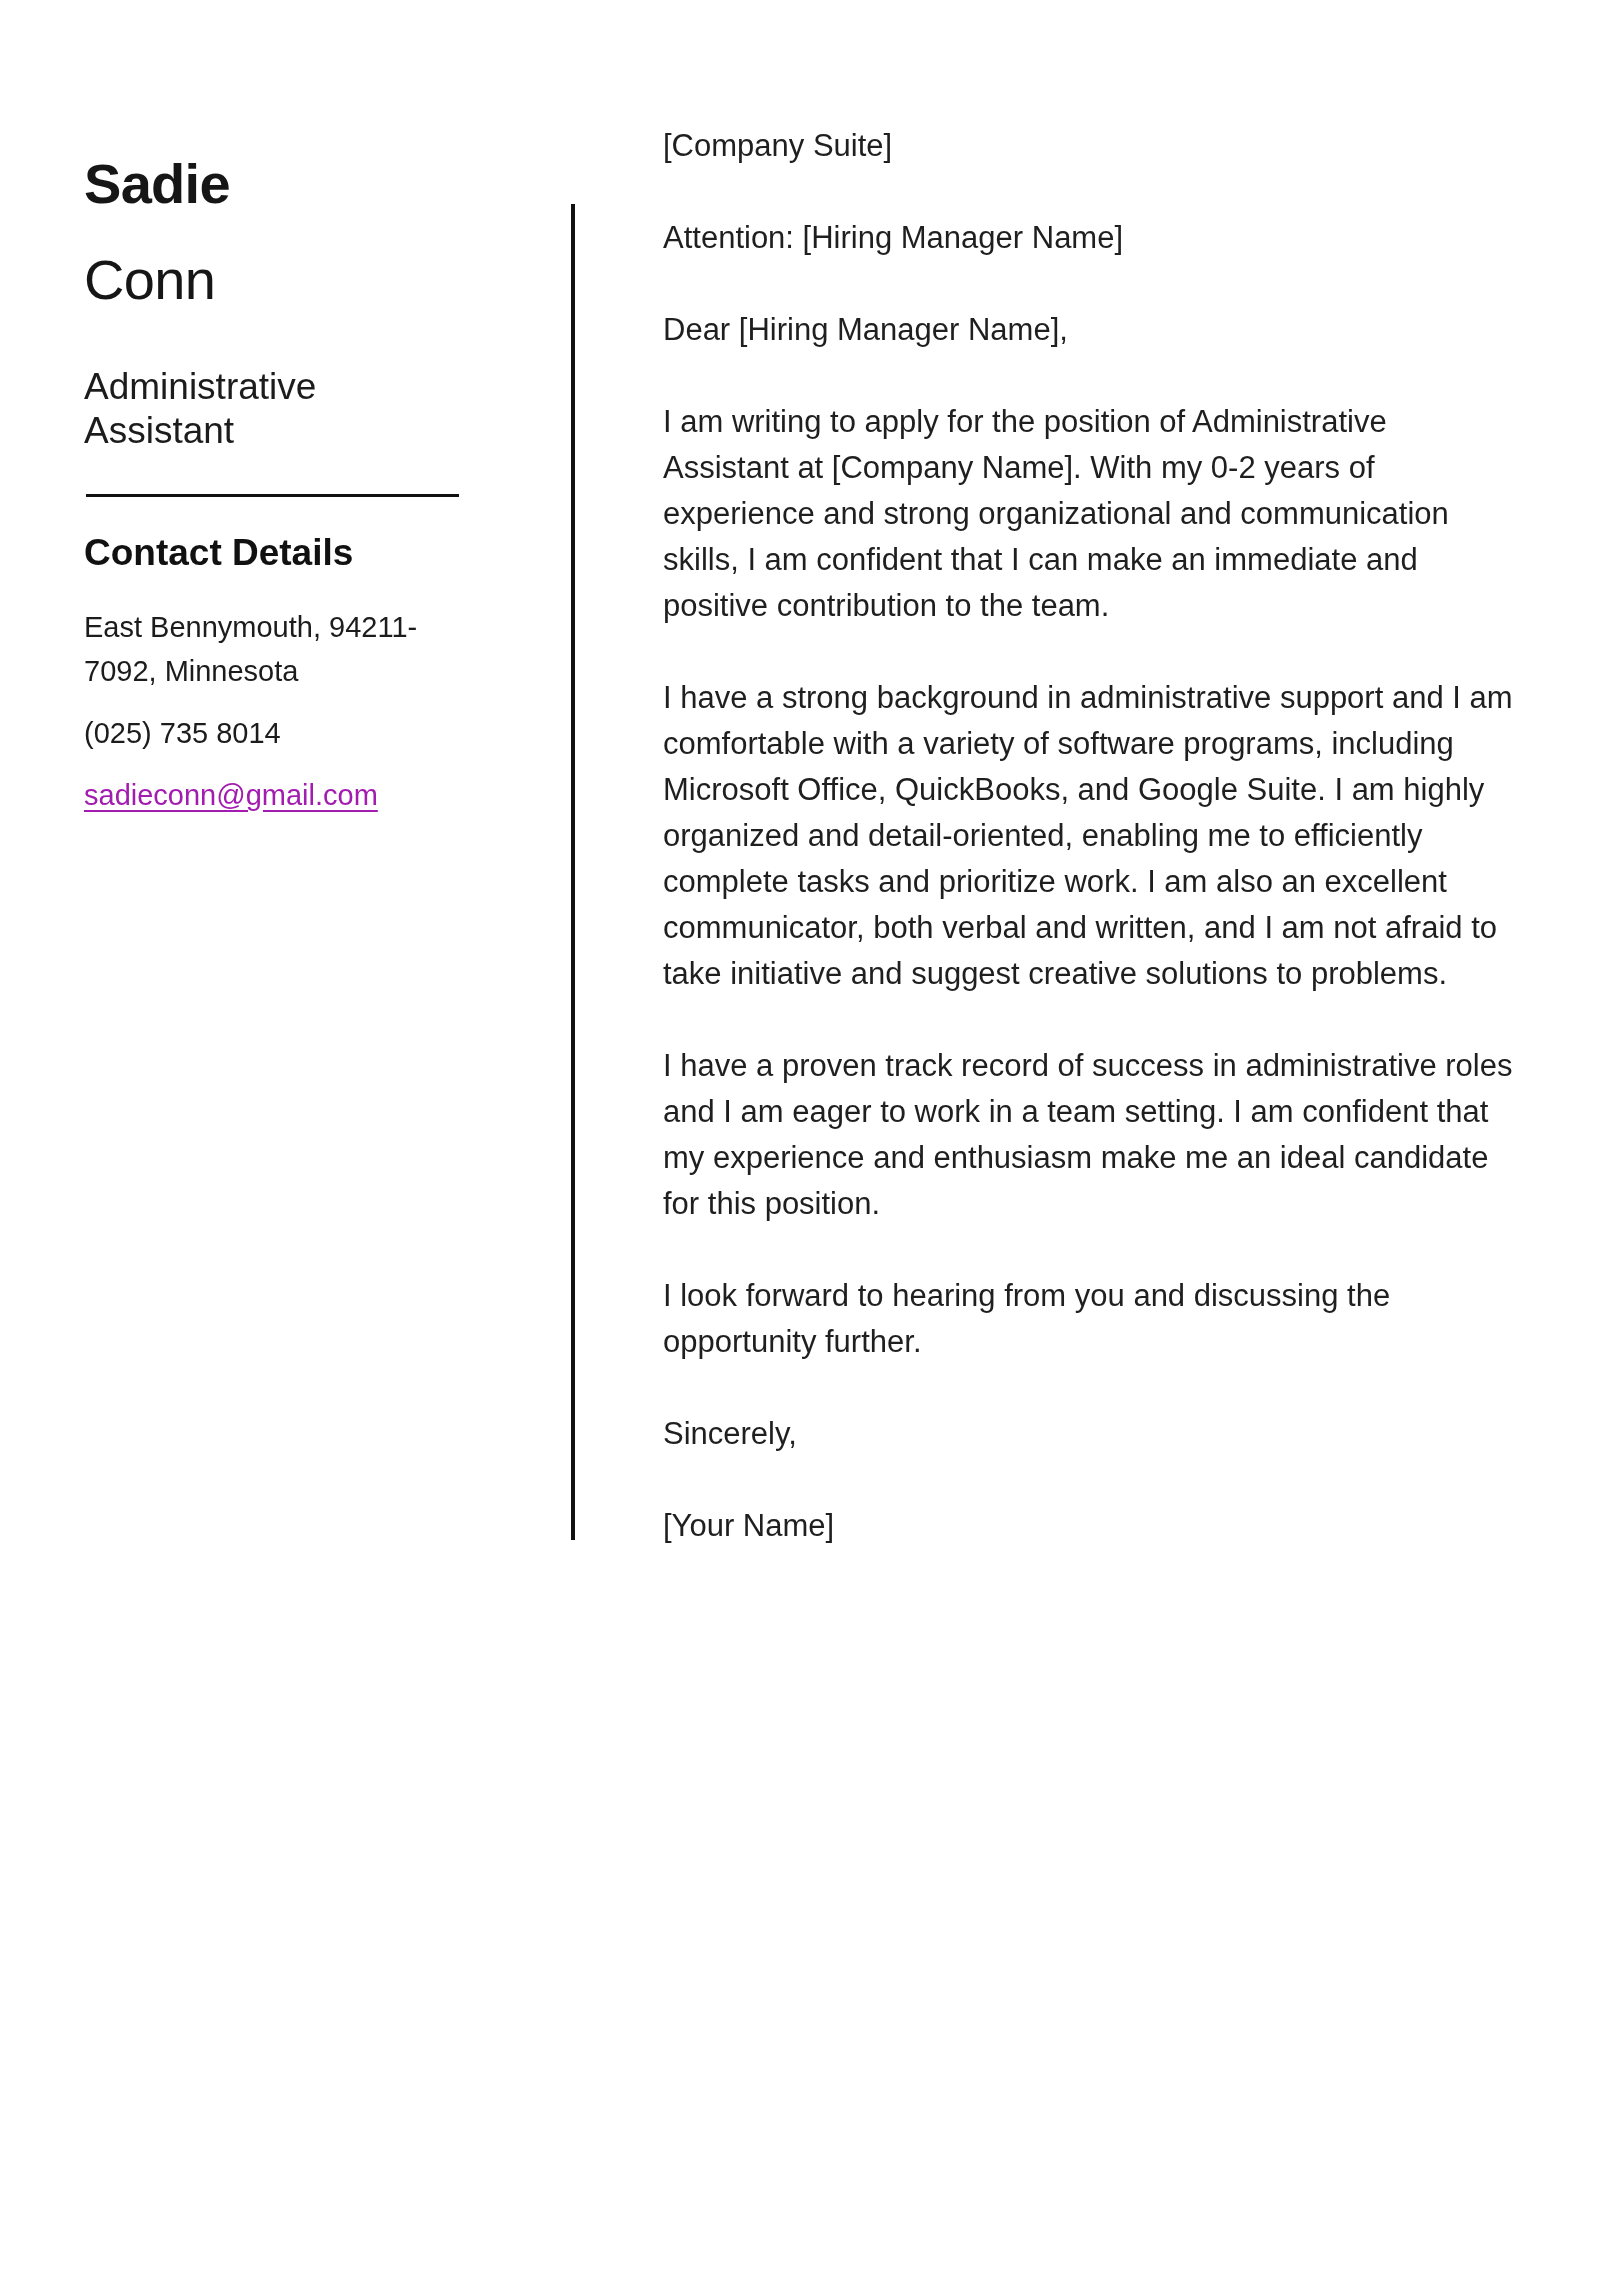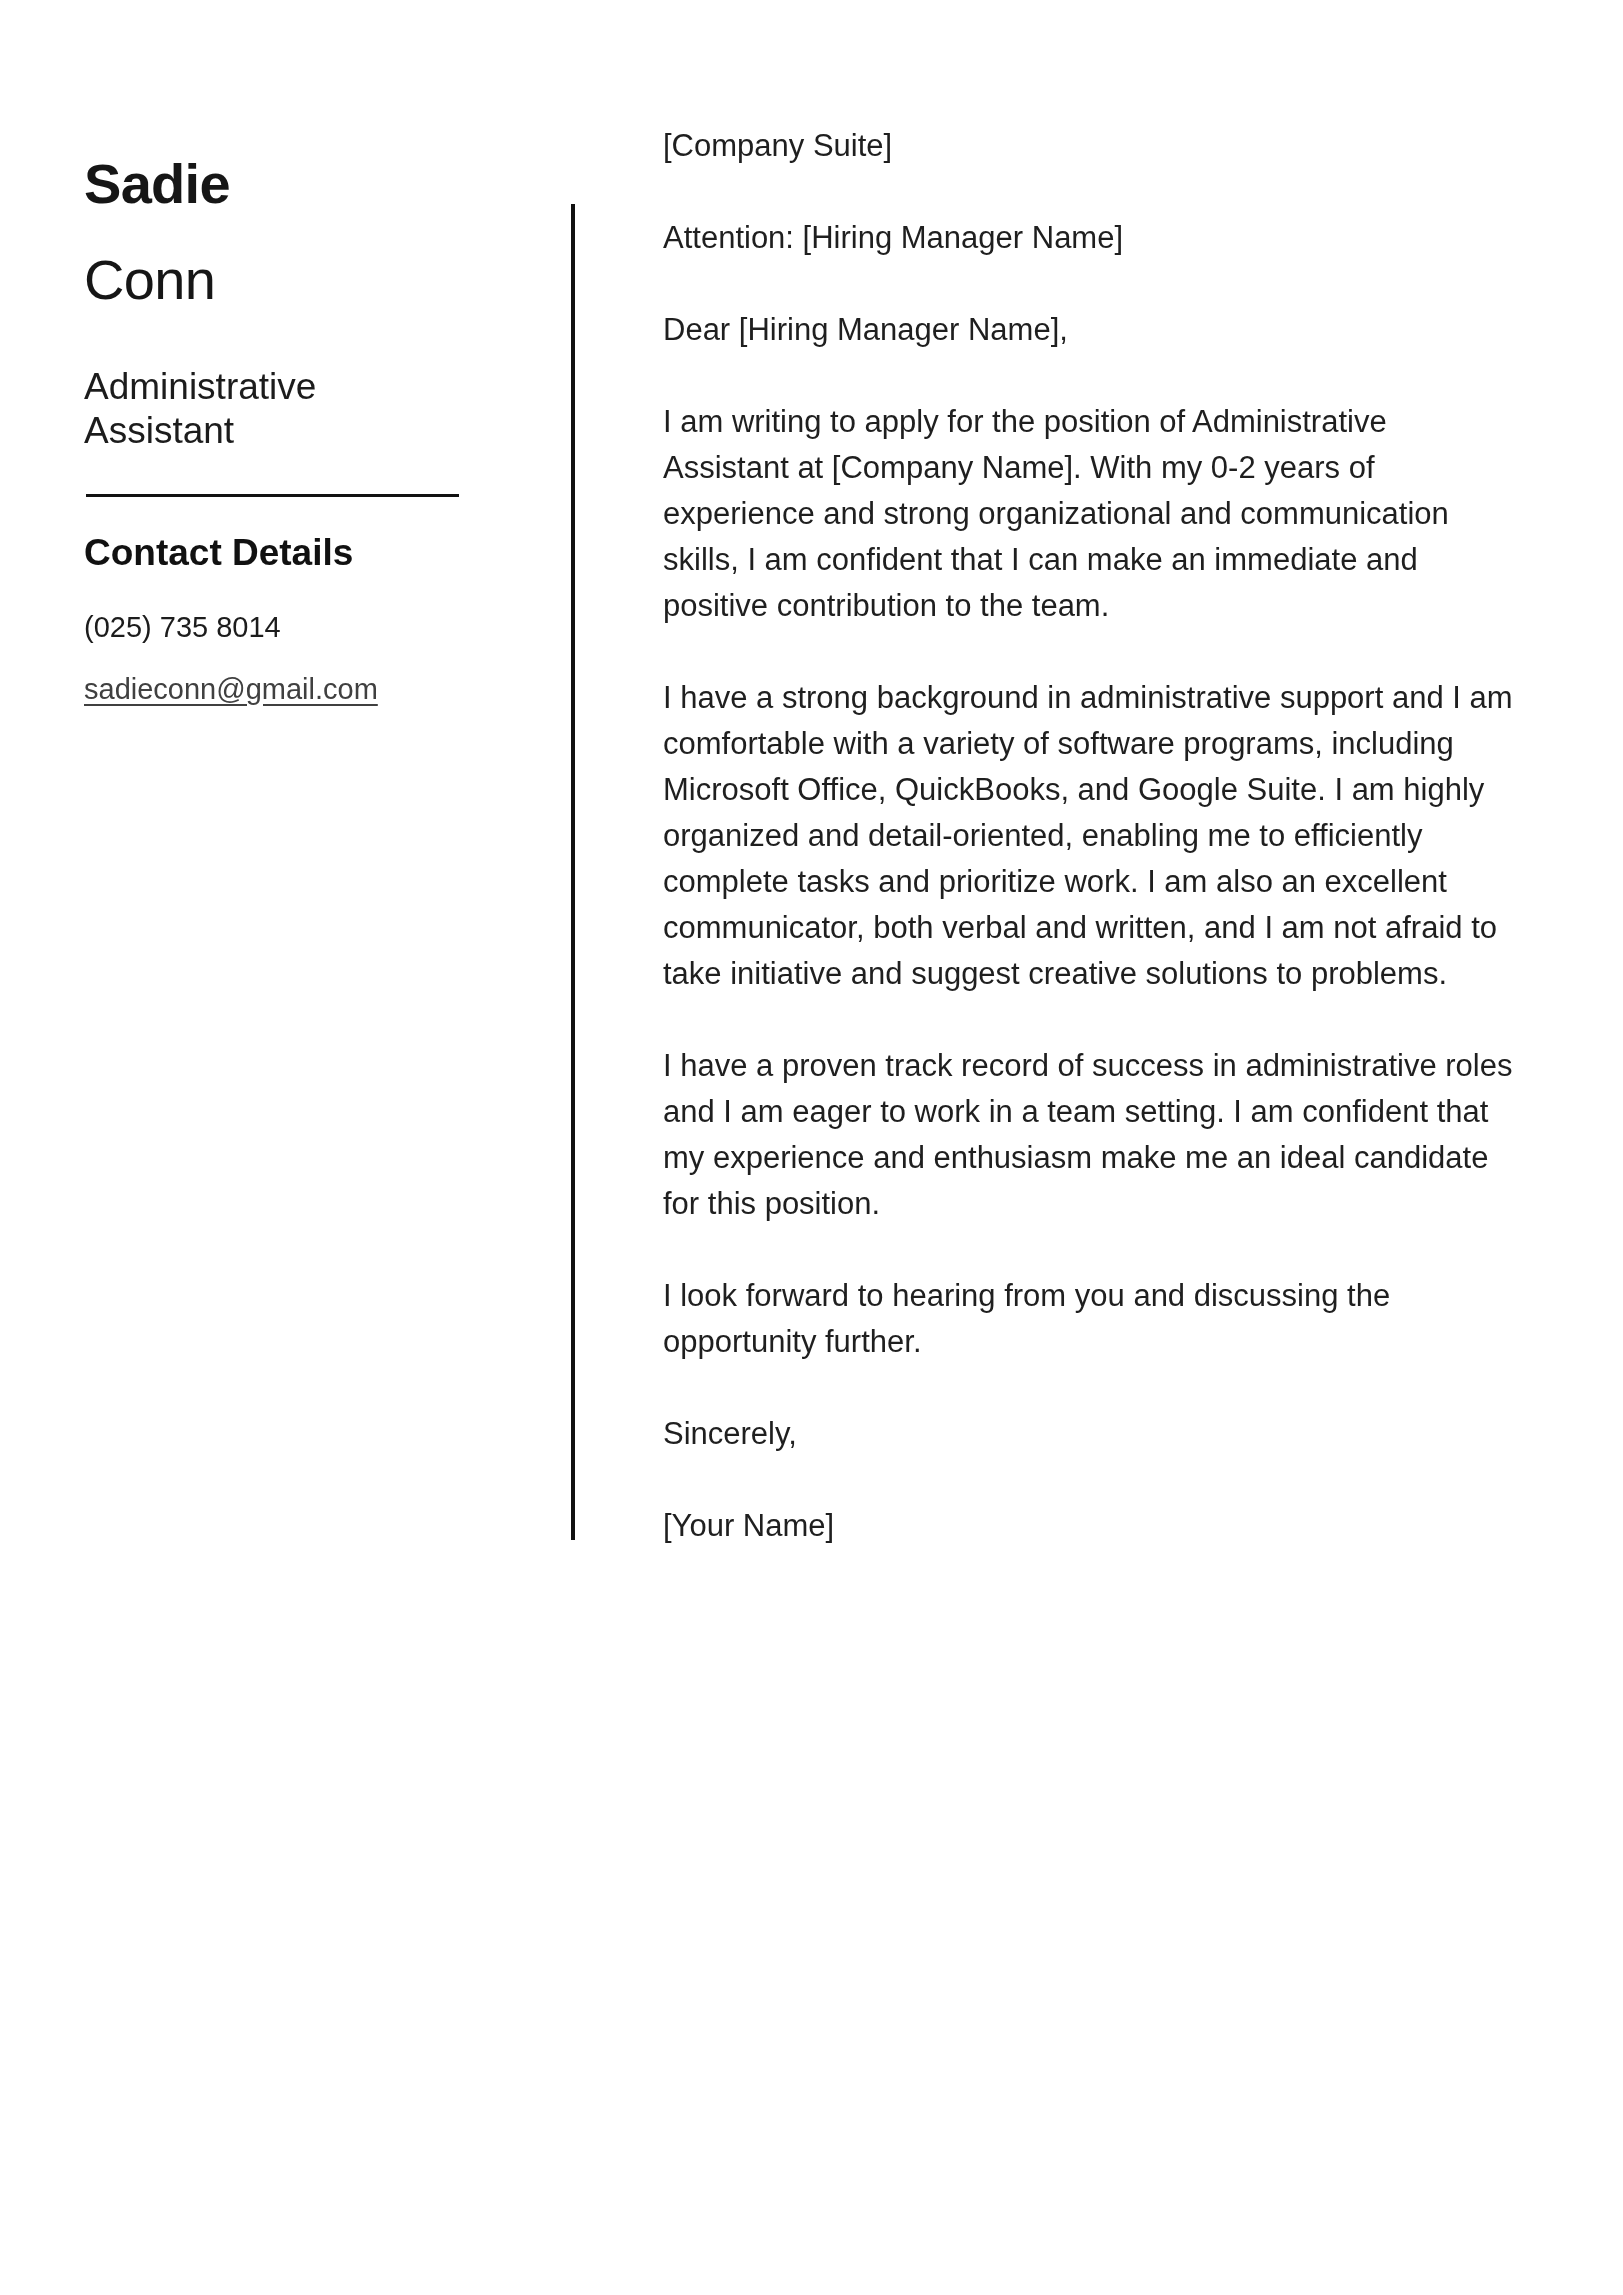--- a/index.html
+++ b/index.html
@@ -58,21 +58,21 @@
     color: #111111;
   }
   .contact-item {
     margin-top: 18.3px;
     font-size: 29px;
     line-height: 44px;
     color: #1c1c1c;
   }
   .contact-item.first { margin-top: 23.6px; }
   .email-link {
-    color: #404040;
+    color: #a21caf;
     text-decoration: underline;
     text-underline-offset: 5.2px;
     cursor: pointer;
   }
 
   
   .vertical-divider {
     position: absolute;
     left: 571px;
     top: 204px;
@@ -105,20 +105,21 @@
       <span class="name-first">Sadie</span>
       <span class="name-last">Conn</span>
     </h1>
 
     <div class="job-title">Administrative Assistant</div>
 
     <hr class="sidebar-rule">
 
     <h2 class="contact-heading">Contact Details</h2>
 
+    <div class="contact-item first">East Bennymouth, 94211-7092, Minnesota</div>
     <div class="contact-item">(025) 735 8014</div>
     <div class="contact-item">
       <a class="email-link">sadieconn@gmail.com</a>
     </div>
   </aside>
 
   <div class="vertical-divider"></div>
 
   <main class="letter">
     <p>[Company Suite]</p>

